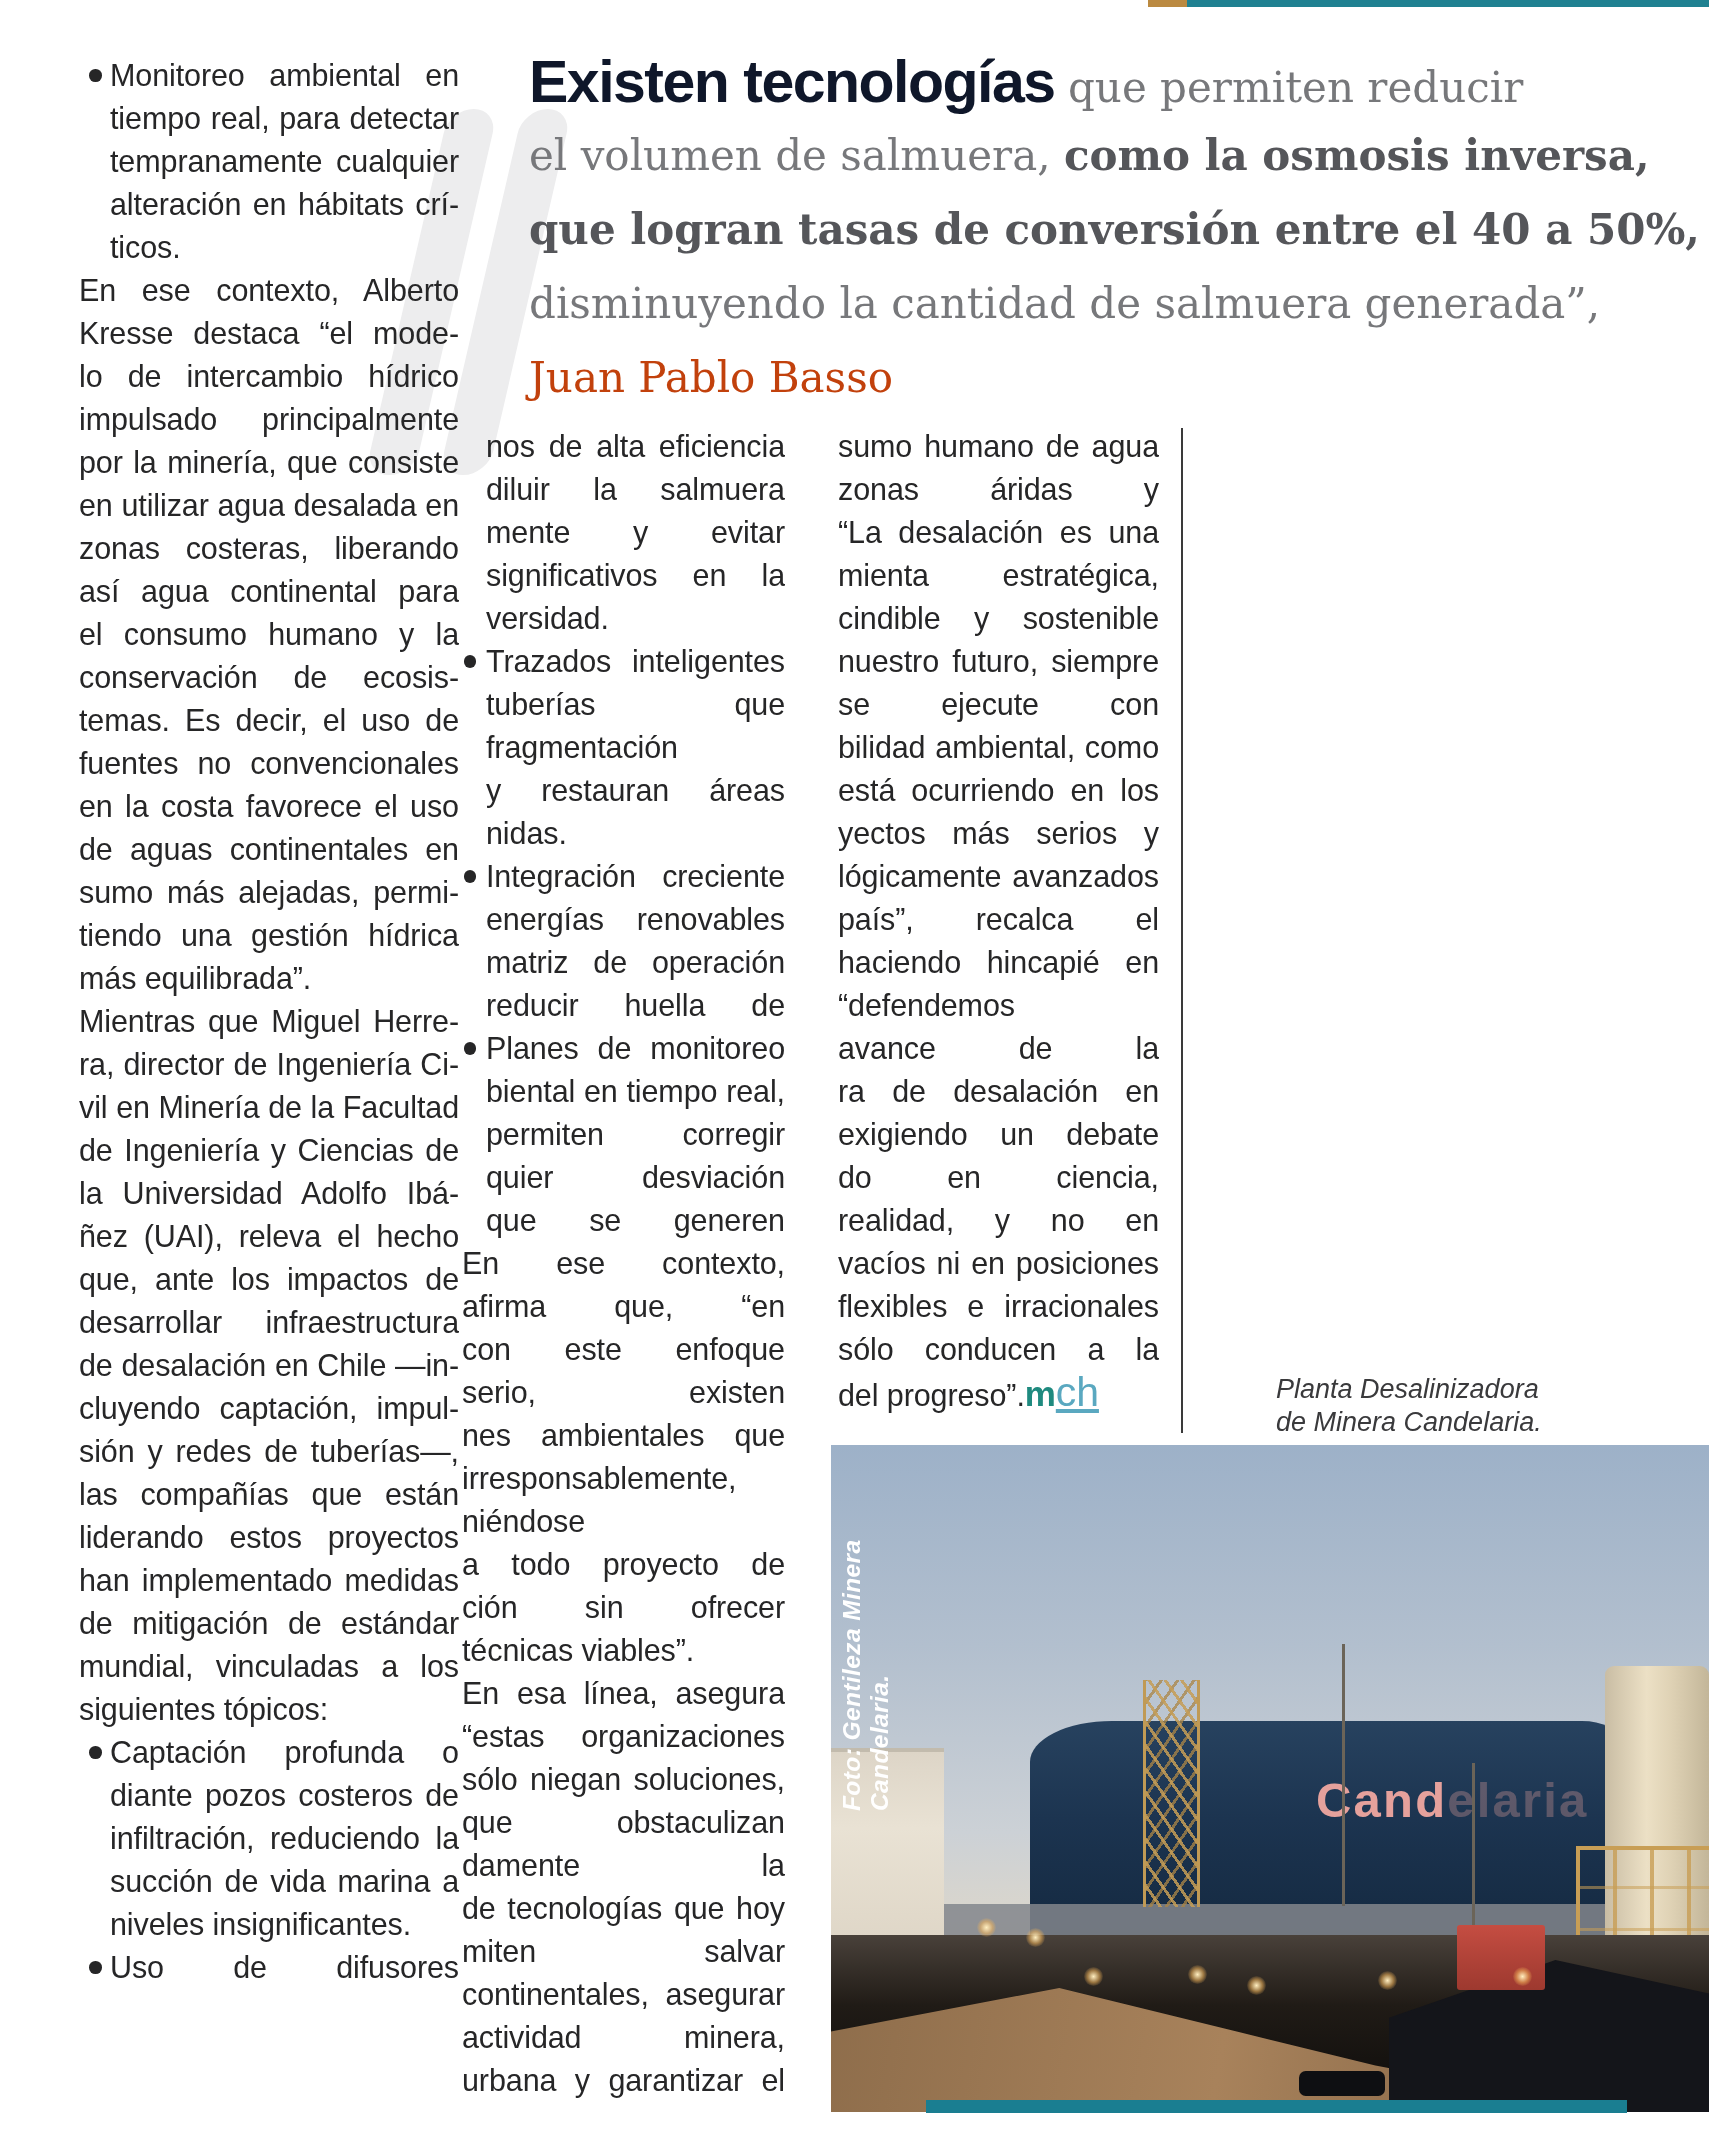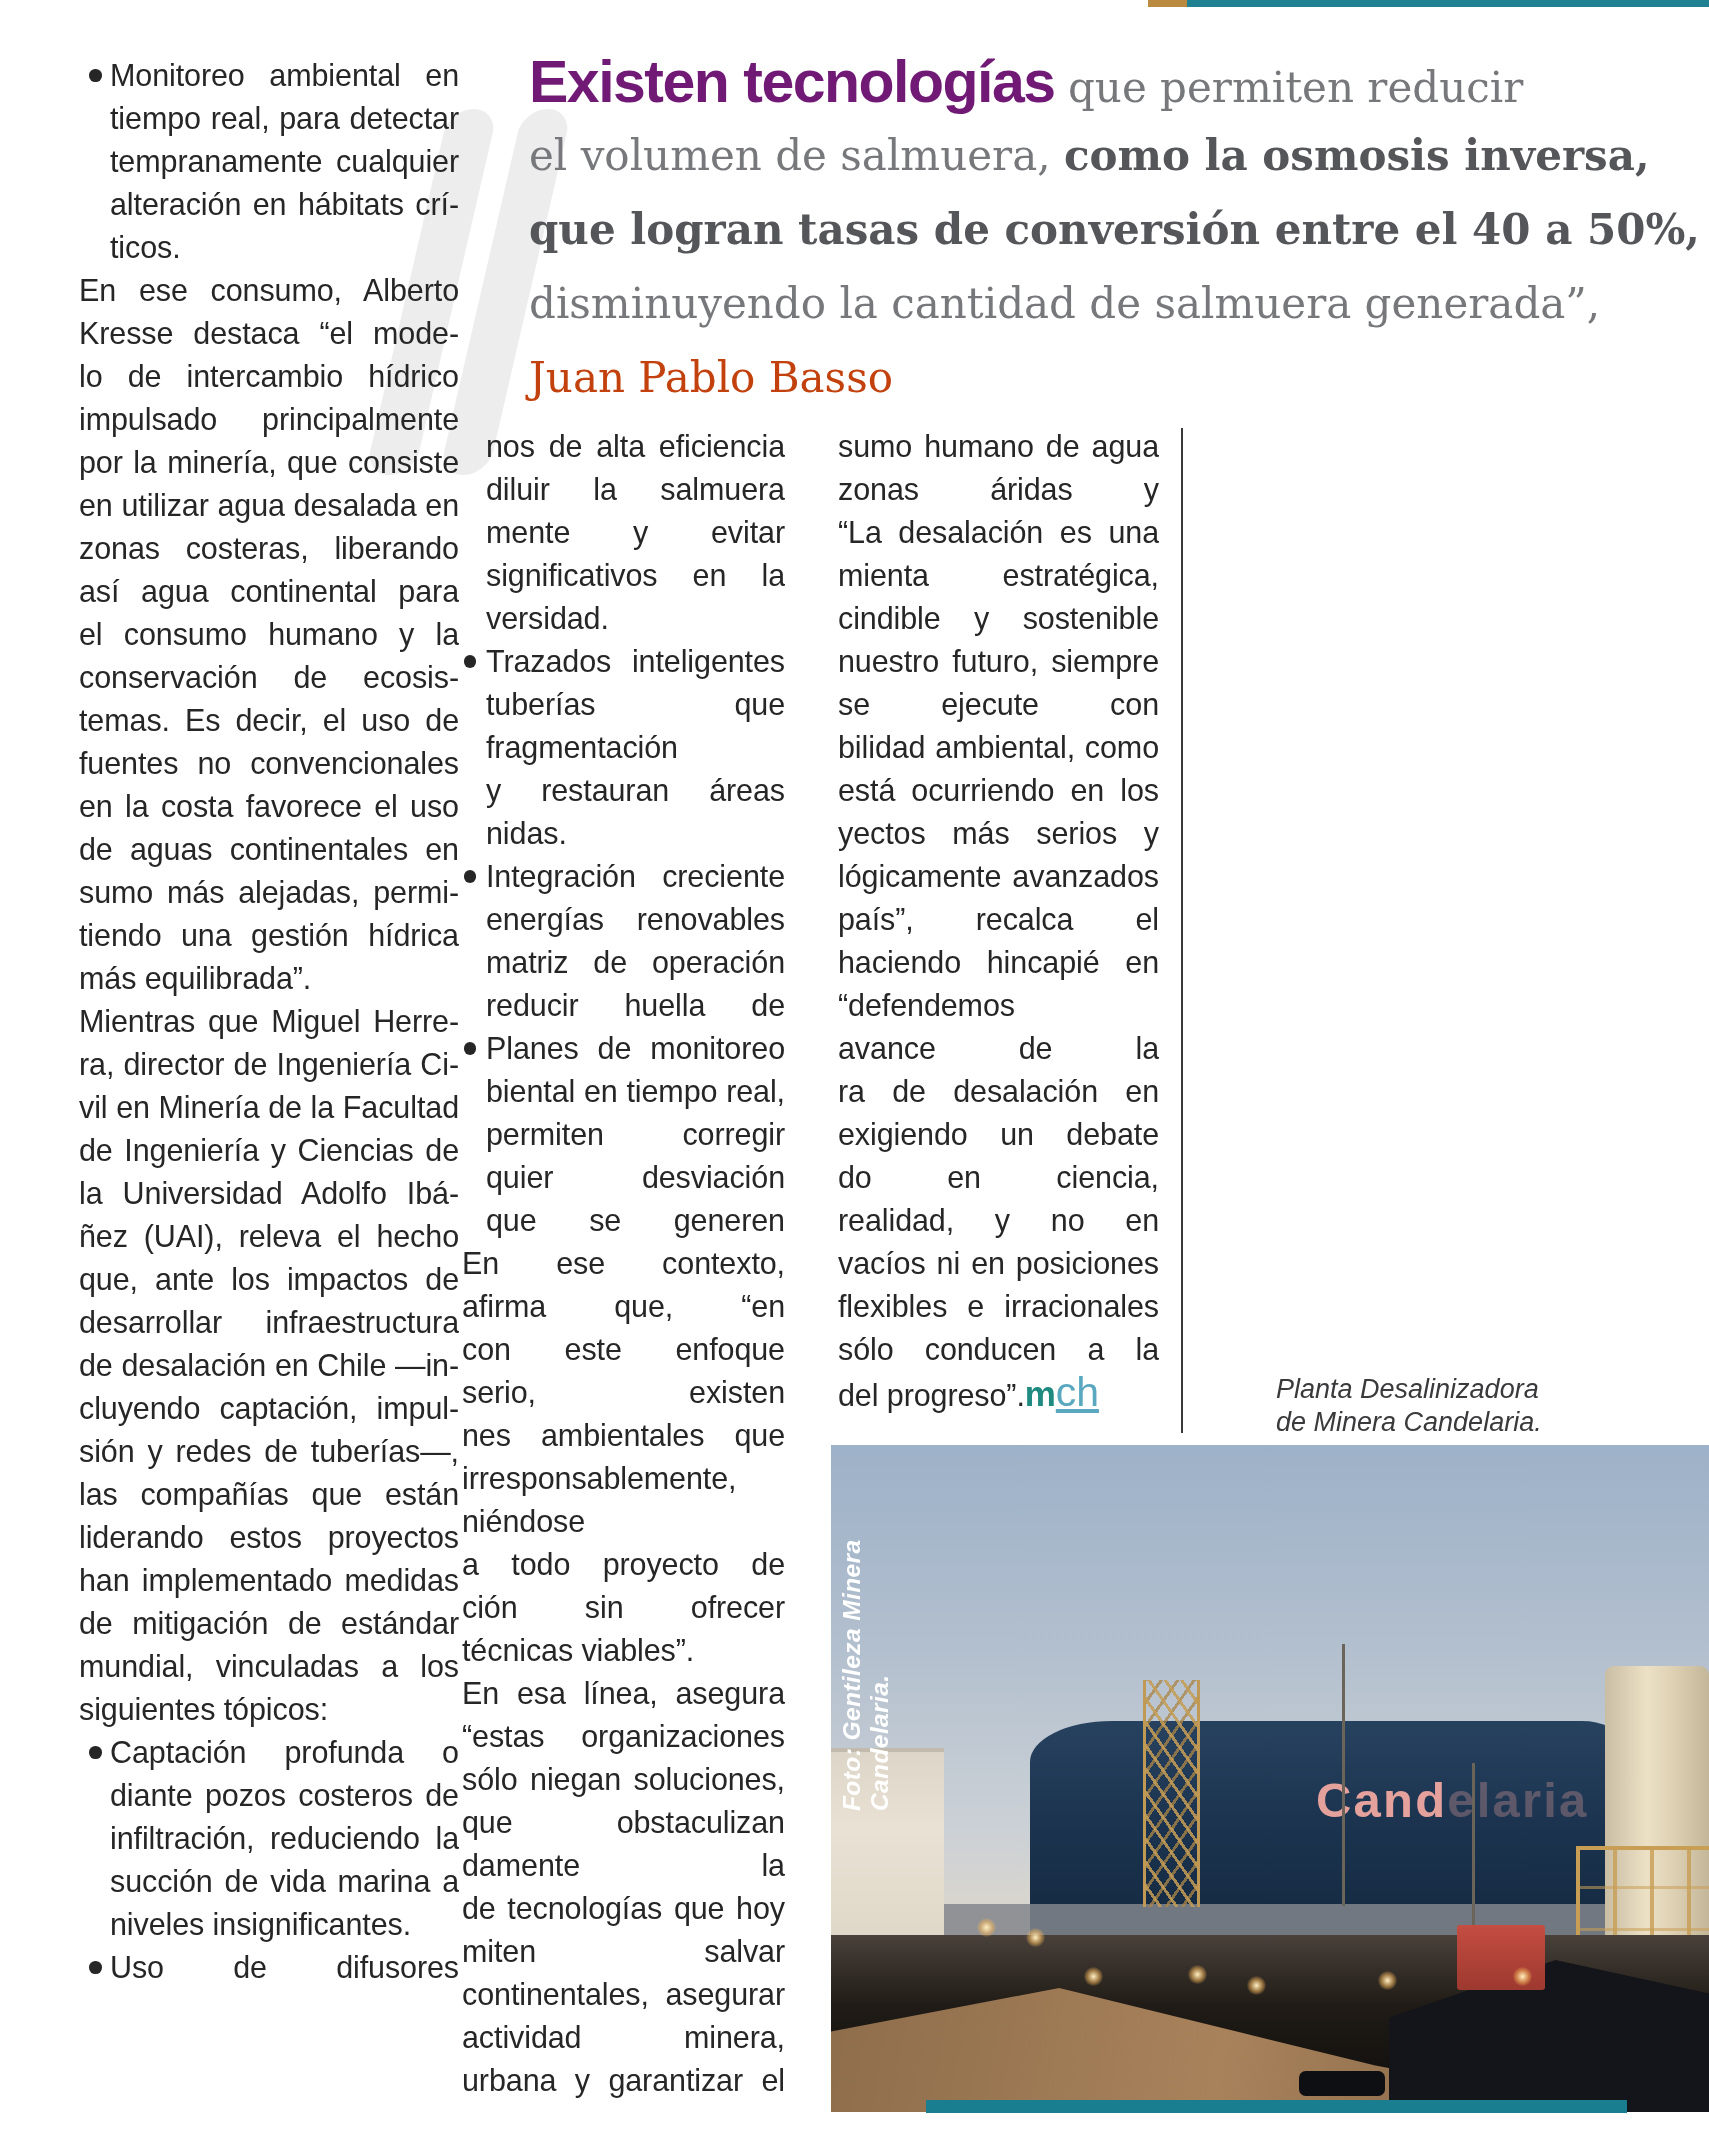--- a/index.html
+++ b/index.html
@@ -84,38 +84,38 @@
 
   <div class="topbar" id="bar-orange" style="left: 1148px; width: 39px; background: rgb(187, 138, 65);"></div>
   <div class="topbar" id="bar-teal" style="left: 1187px; width: 522px; background: rgb(31, 129, 145);"></div>
 
   <div class="qmark">
     <div class="bar b1"></div>
     <div class="bar b2"></div>
   </div>
 
   <div id="pullquote">
-      <div class="qline"><span class="seg-accent" style="color: #701a75; text-align: center;">Existen tecnologías</span><span class="seg-normal"> que permiten reducir</span></div>
+      <div class="qline"><span class="seg-accent" style="color: #0f172a; text-align: center;">Existen tecnologías</span><span class="seg-normal"> que permiten reducir</span></div>
       <div class="qline"><span class="seg-normal">el volumen de salmuera, </span><span class="seg-strong">como la osmosis inversa,</span></div>
       <div class="qline"><span class="seg-strong">que logran tasas de conversión entre el 40 a 50%,</span></div>
       <div class="qline"><span class="seg-normal">disminuyendo la cantidad de salmuera generada”,</span></div>
       <div class="qline"><span class="seg-author">Juan Pablo Basso</span></div>
     </div>
 
   <div class="col" id="col-1" style="left:79px;top:54px;width:380px;--ind:31px;--dot:10.4px;">
       <div class="block indented">
         <span class="dot" style="left: 10.4px;"></span>
         <div class="jline">Monitoreo ambiental en</div>
         <div class="jline">tiempo real, para detectar</div>
         <div class="jline">tempranamente cualquier</div>
         <div class="jline">alteración en hábitats crí-</div>
         <div class="jline last">ticos.</div>
       </div>
       <div class="block">
-        <div class="jline">En ese consumo, Alberto</div>
+        <div class="jline">En ese contexto, Alberto</div>
         <div class="jline">Kresse destaca “el mode-</div>
         <div class="jline">lo de intercambio hídrico</div>
         <div class="jline">impulsado principalmente</div>
         <div class="jline">por la minería, que consiste</div>
         <div class="jline">en utilizar agua desalada en</div>
         <div class="jline">zonas costeras, liberando</div>
         <div class="jline">así agua continental para</div>
         <div class="jline">el consumo humano y la</div>
         <div class="jline">conservación de ecosis-</div>
         <div class="jline">temas. Es decir, el uso de</div>

